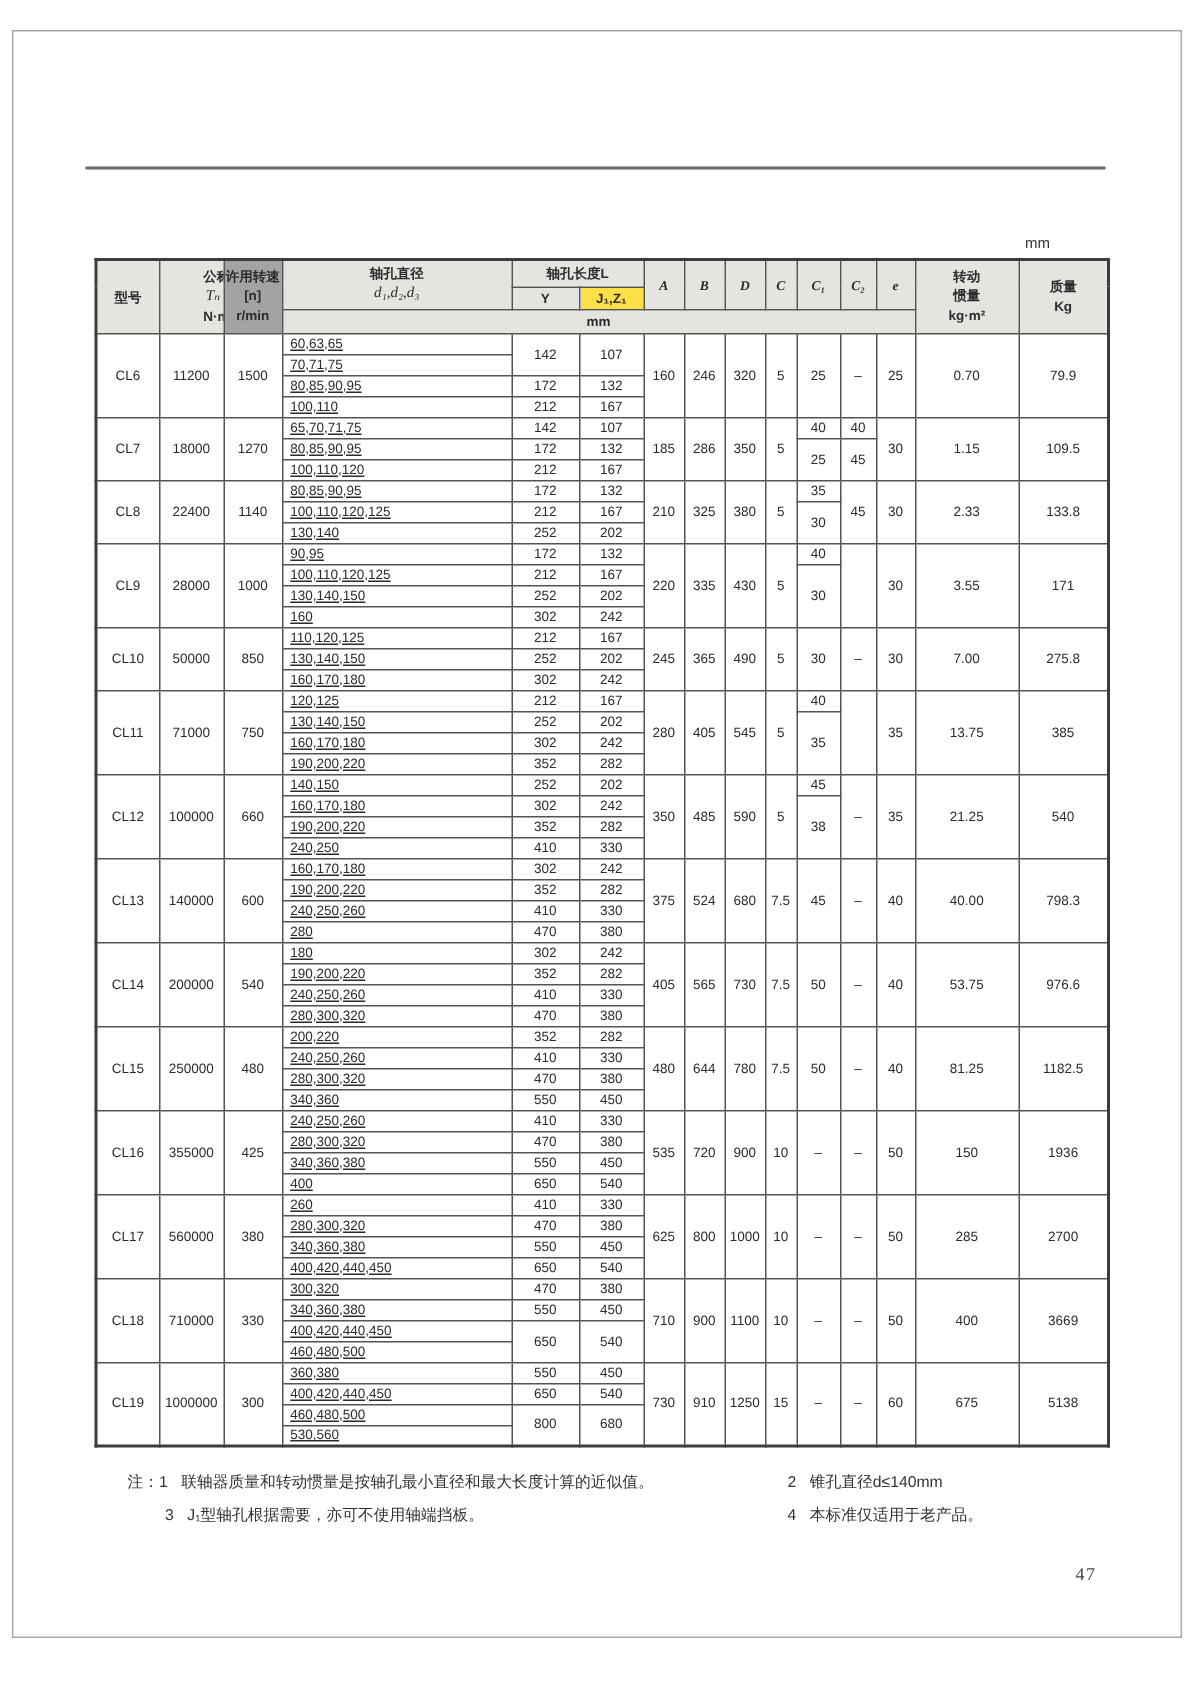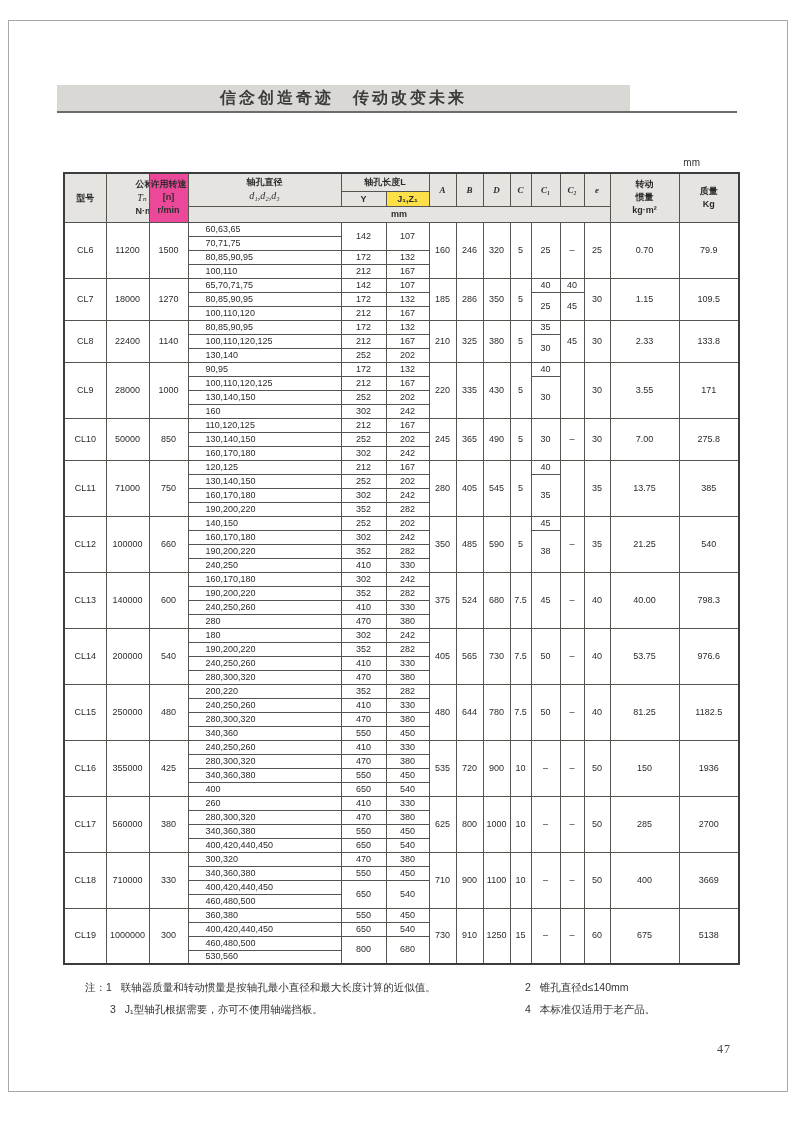--- a/index.html
+++ b/index.html
@@ -15,39 +15,36 @@
   .unit-label { position:absolute; left:655px; top:157px; width:45px; text-align:right;
                 font-size:10px; color:#333; }
   table.spec { position:absolute; left:63px; top:172px; width:675px; border-collapse:collapse;
                table-layout:fixed; border:2px solid #3c3c3c; }
   table.spec th, table.spec td { border:1px solid #555550; overflow:hidden; white-space:nowrap; }
   table.spec th { background:#e5e4e0; font-size:9px; font-weight:bold; color:#2c2c2c;
                   text-align:center; vertical-align:middle; line-height:1.35; padding:1px 0; }
   table.spec th div { line-height:1.45; }
   table.spec td { font-size:9px; color:#2b2b2b; text-align:center; vertical-align:middle;
                   height:14px; line-height:1; background:#ffffff; }
-  table.spec td.bore { text-align:left; padding-left:17px; }
+  table.spec td.bore { text-align:left; padding-left:5px;text-decoration:underline; }
   thead tr.hr1 { height:18px; } thead tr.hr2 { height:15px; } thead tr.hr3 { height:16px; }
   .it { font-family:"Liberation Serif","DejaVu Serif",serif; font-style:italic; font-weight:normal; font-size:10px; }
   th.unit-row { font-weight:normal; font-size:9px; }
   .notes { position:absolute; left:0; top:0; width:794px; font-size:10.5px; color:#333; }
   .note-line { position:absolute; white-space:nowrap; }
   .note-num { margin-right:9px;margin-top:36px; }
   .page-num { position:absolute; left:700px; top:1042px; width:48px; text-align:center;
               font-size:12px; color:#444; letter-spacing:1px;font-family:Liberation Serif, serif; }
 </style>
 </head>
 <body>
 
 <div class="page">
   <div class="frame"></div>
 
-  <div class="banner" style="background: rgb(217, 216, 212);">
-    <span>信念创造奇迹　传动改变未来</span>
-  </div>
   <div class="banner-rule" style="background: rgb(107, 107, 104);"></div>
 
   <div class="unit-label">mm</div>
 
   <table class="spec">
     <colgroup>
       <col style="width:42px">
         <col style="width:43px">
         <col style="width:39px">
       <col style="width:153px">
@@ -64,21 +61,21 @@
         <col style="width:60px">
     </colgroup>
     <thead>
         <tr class="hr1">
           <th rowspan="3" style="background: rgb(229, 228, 224);">型号</th>
           <th rowspan="3" style="background: rgb(229, 228, 224); padding-left: 29px;">
             <div>公称转矩</div>
             <div class="it">Tₙ</div>
             <div>N·m</div>
           </th>
-          <th rowspan="3" style="background: #ec4899;">
+          <th rowspan="3" style="background: #a3a3a3;">
             <div>许用转速</div>
             <div>[n]</div>
             <div>r/min</div>
           </th>
           <th rowspan="2" style="background: rgb(229, 228, 224);">
             <div>轴孔直径</div>
             <div class="it">d₁,d₂,d₃</div>
           </th>
           <th colspan="2" style="background: rgb(229, 228, 224);">轴孔长度L</th>
           <th rowspan="2" class="it" style="background: rgb(229, 228, 224);">A</th>

